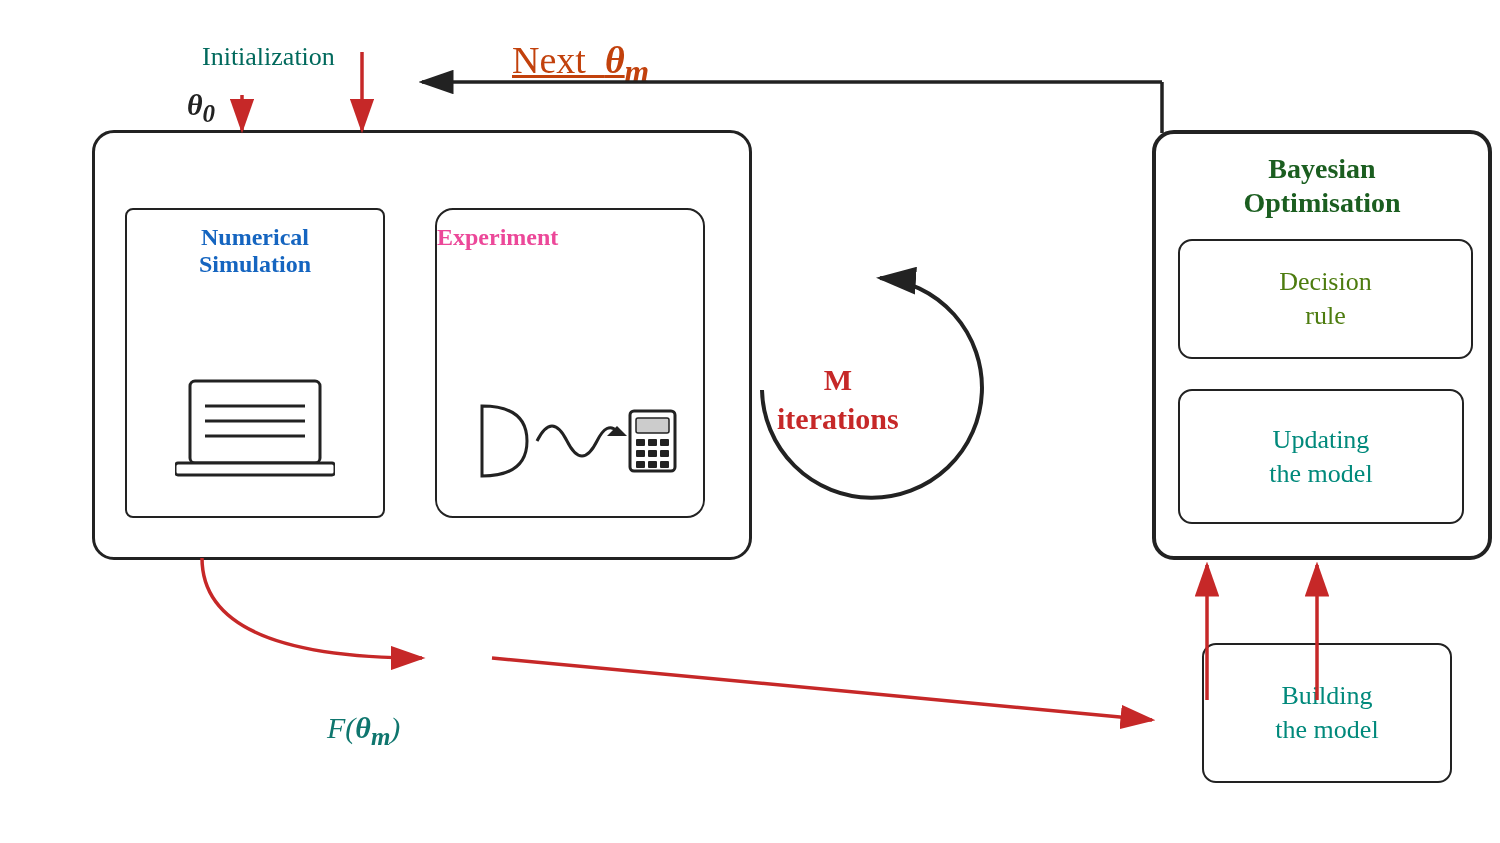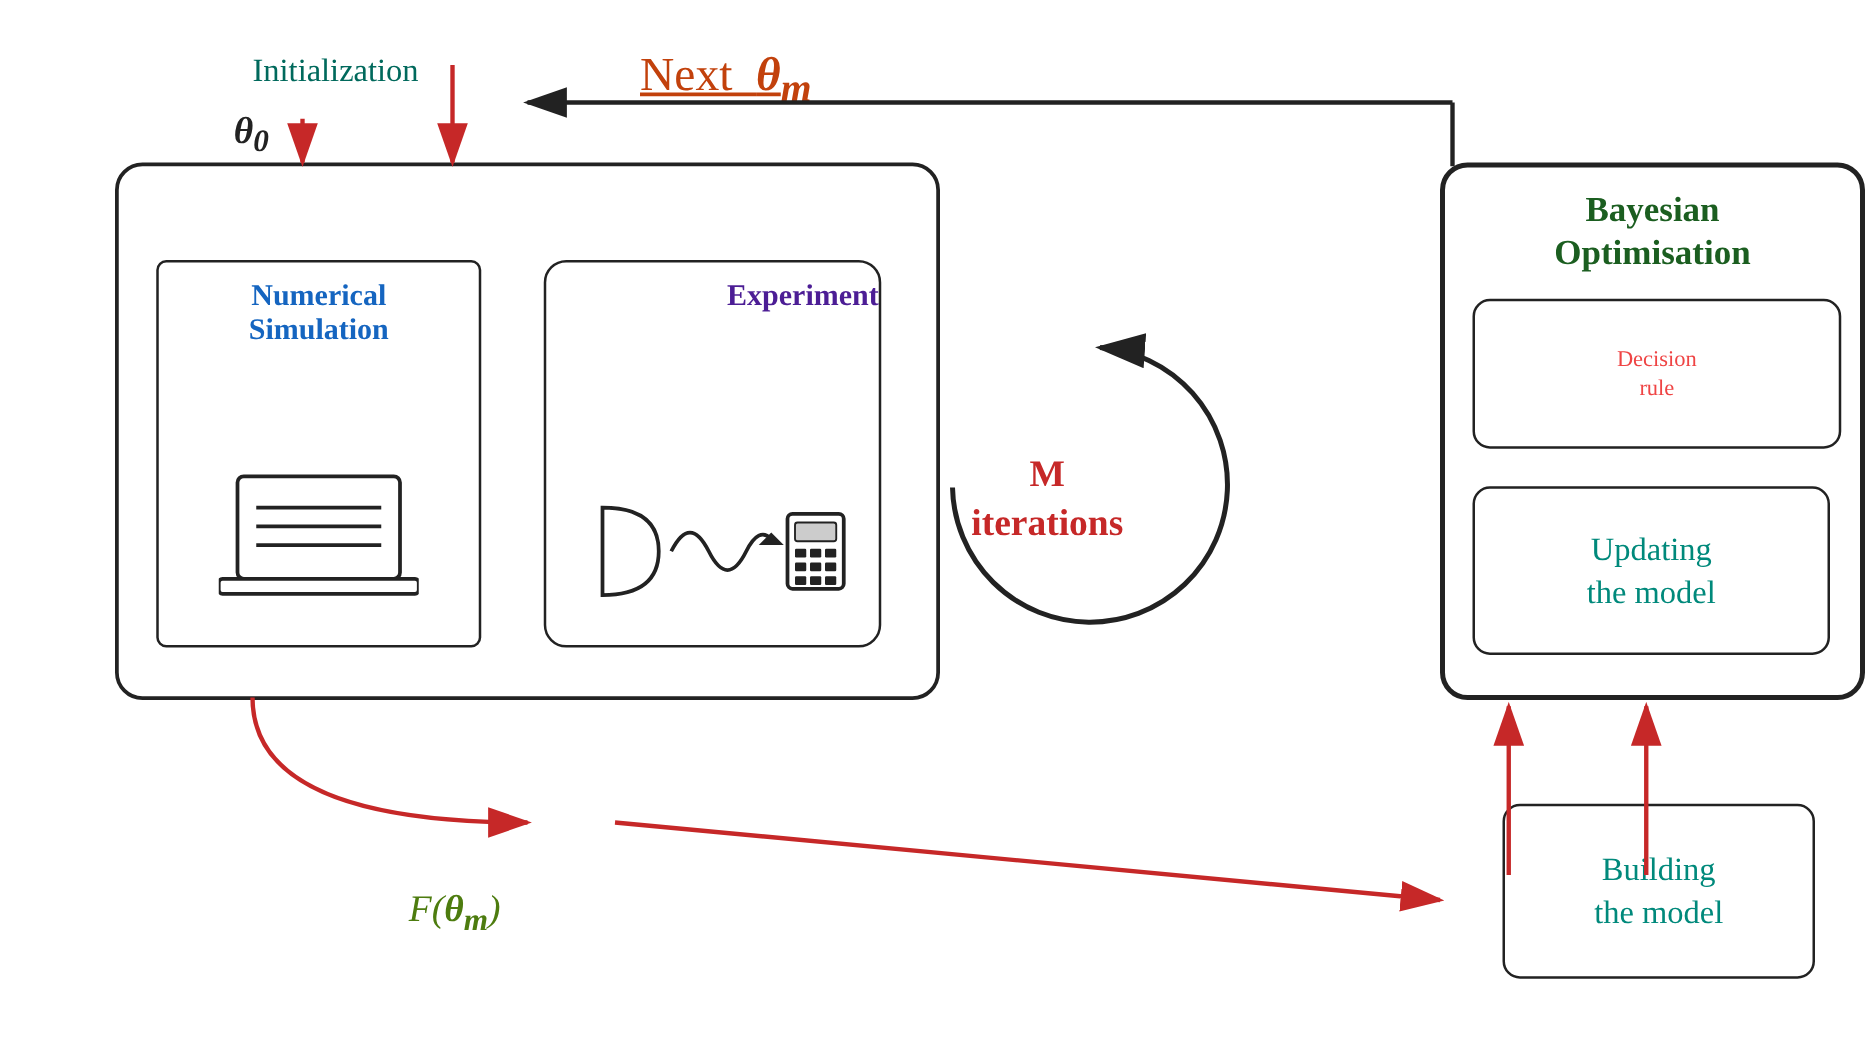--- a/index.html
+++ b/index.html
@@ -86,24 +86,24 @@
       border: 2.5px solid #222;
       border-radius: 18px;
       background: #fff;
     }
 
     .experiment-title {
       position: absolute;
       top: 14px;
       left: 0;
       width: 100%;
-      text-align: right;
+      text-align: left;
       font-size: 24px;
       font-weight: bold;
-      color: #4c1d95;
+      color: #ec4899;
     }
 
     
     .bayesian-box {
       position: absolute;
       right: 40px;
       top: 130px;
       width: 340px;
       height: 430px;
       border: 4px solid #222;
@@ -132,22 +132,22 @@
       height: 120px;
       border: 2.5px solid #222;
       border-radius: 14px;
       background: #fff;
       display: flex;
       align-items: center;
       justify-content: center;
     }
 
     .decision-text {
-      font-size: 18px;
-      color: #ef4444;
+      font-size: 26px;
+      color: #4d7c0f;
       text-align: center;
       line-height: 1.3;
     }
 
     
     .updating-box {
       position: absolute;
       left: 22px;
       top: 255px;
       width: 286px;
@@ -228,21 +228,21 @@
       font-weight: bold;
       text-align: center;
       line-height: 1.3;
     }
 
     .label-f-theta {
       position: absolute;
       left: 295px;
       bottom: 92px;
       font-size: 30px;
-      color: #4d7c0f;
+      color: #0f766e;
       font-style: italic;
     }
 
     
     .arrows-svg {
       position: absolute;
       top: 0;
       left: 0;
       width: 1500px;
       height: 843px;

